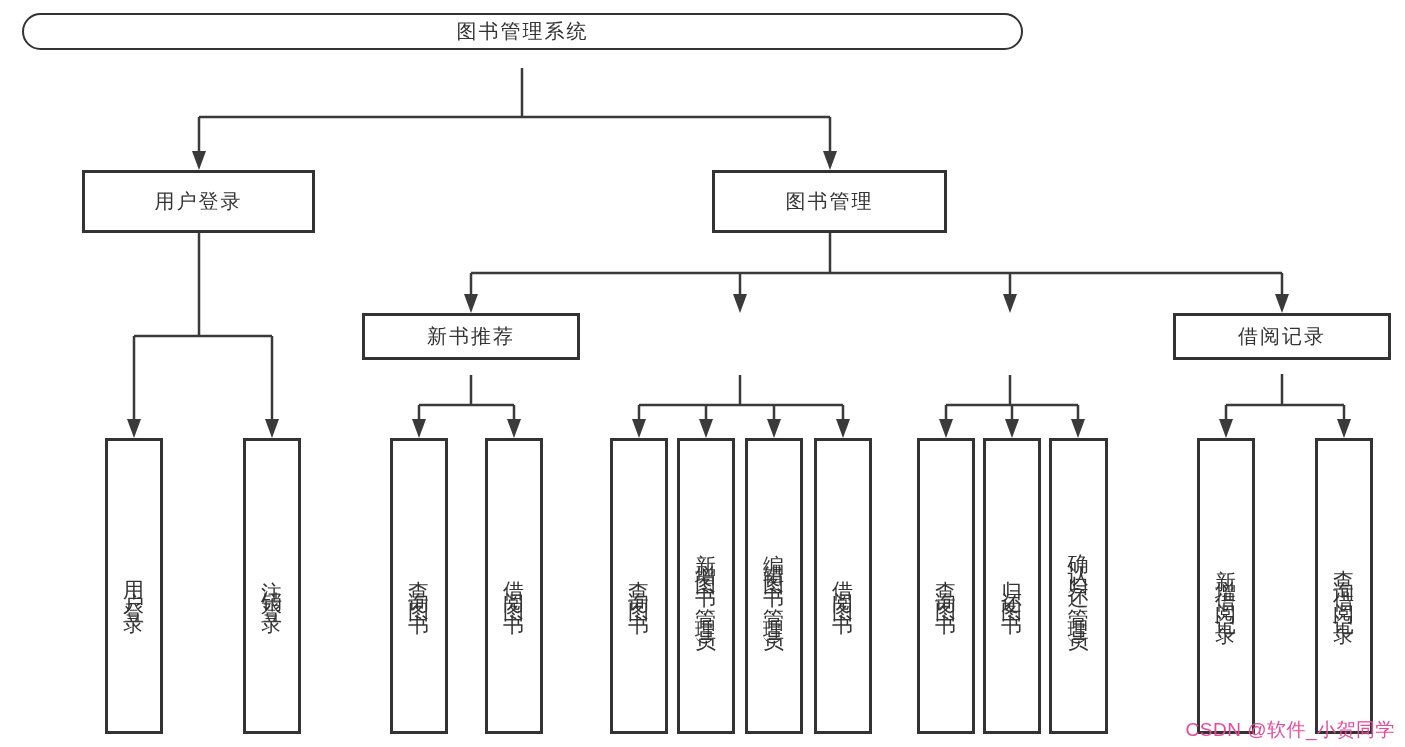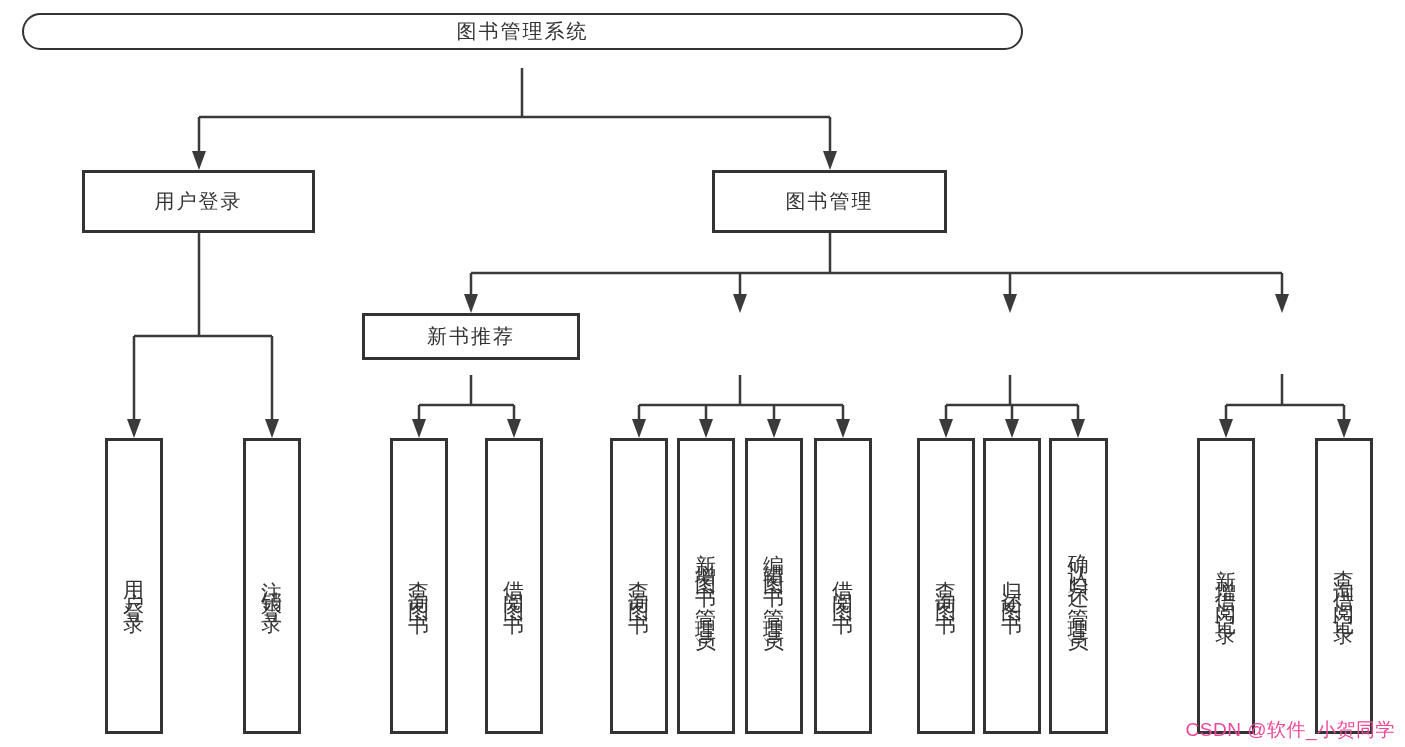--- a/index.html
+++ b/index.html
@@ -116,20 +116,21 @@
       <polygon points="1337,419 1351,419 1344,438"></polygon>
     </g>
   </svg>
 
   <div class="node root">图书管理系统</div>
 
   <div class="node level2" style="left:82px; top:170px; width:233px;">用户登录</div>
   <div class="node level2" style="left:712px; top:170px; width:235px;">图书管理</div>
 
   <div class="node level3" style="left:362px;">新书推荐</div>
+  <div class="node level3" style="left:1173px;">借阅记录</div>
 
   <div class="node leaf" style="left:105px;">用户登录</div>
   <div class="node leaf" style="left:243px;">注销登录</div>
 
   <div class="node leaf" style="left:390px;">查询图书</div>
   <div class="node leaf" style="left:485px;">借阅图书</div>
 
   <div class="node leaf" style="left:610px;">查询图书</div>
   <div class="node leaf" style="left:677px;">新增图书（管理员）</div>
   <div class="node leaf" style="left:745px;">编辑图书（管理员）</div>

